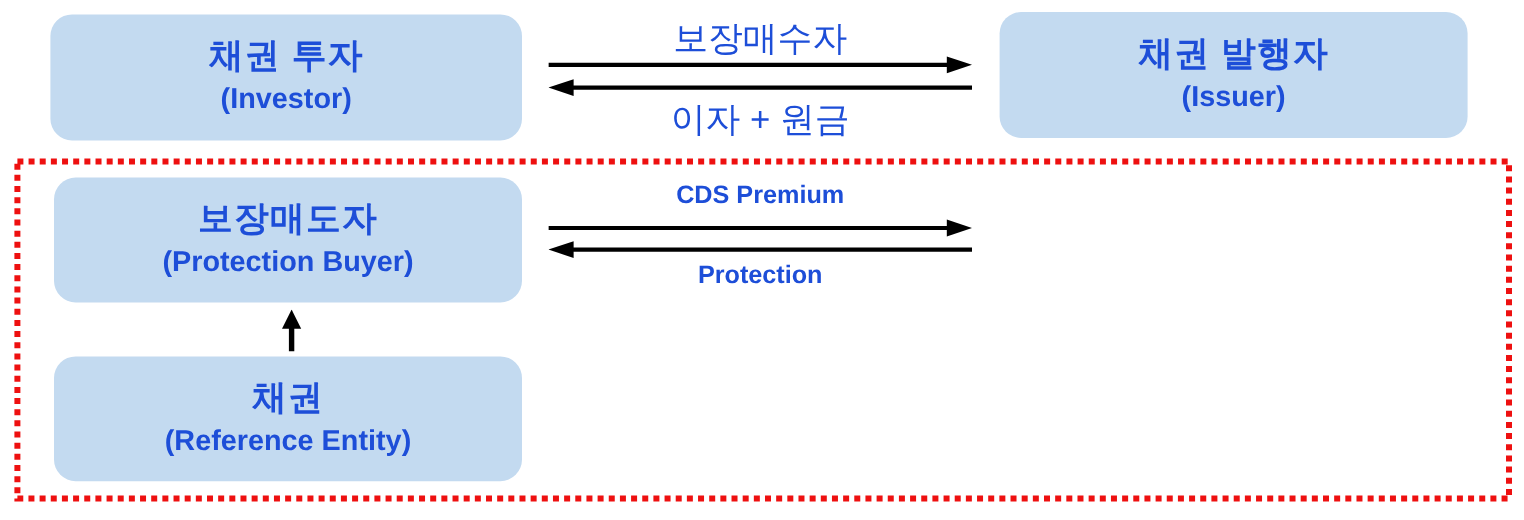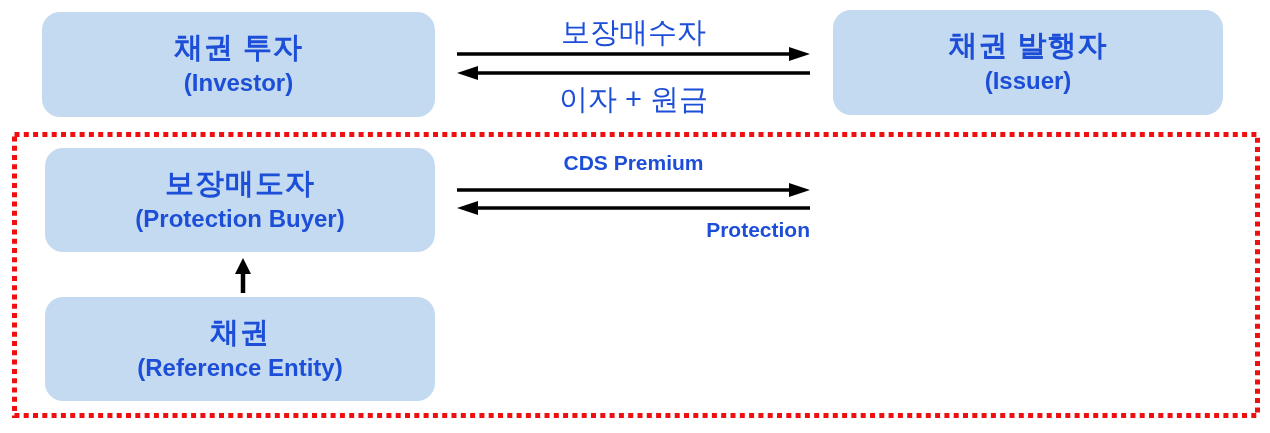--- a/index.html
+++ b/index.html
@@ -104,21 +104,21 @@
   <svg class="arrow-svg" style="left:457px; top:182px;" width="353" height="16">
     <line x1="0" y1="8" x2="334" y2="8" stroke="#000" stroke-width="3.5"></line>
     <polygon points="332,1 353,8 332,15" fill="#000"></polygon>
   </svg>
 
   <svg class="arrow-svg" style="left:457px; top:200px;" width="353" height="16">
     <line x1="19" y1="8" x2="353" y2="8" stroke="#000" stroke-width="3.5"></line>
     <polygon points="21,1 0,8 21,15" fill="#000"></polygon>
   </svg>
 
-  <div class="flow-label en" style="top:218px;text-align:right;">Protection</div>
+  <div class="flow-label en" style="top:218px;">Protection</div>
 
   <svg class="up-arrow-svg" style="left:233px; top:258px;" width="20" height="35">
     <polygon points="10,0 2,16 18,16" fill="#000"></polygon>
     <line x1="10" y1="14" x2="10" y2="35" stroke="#000" stroke-width="4.5"></line>
   </svg>
 
   <div class="node" style="left:45px; top:297px; width:390px; height:104px;">
     <div class="node-title">채권</div>
     <div class="node-sub">(Reference Entity)</div>
   </div>

